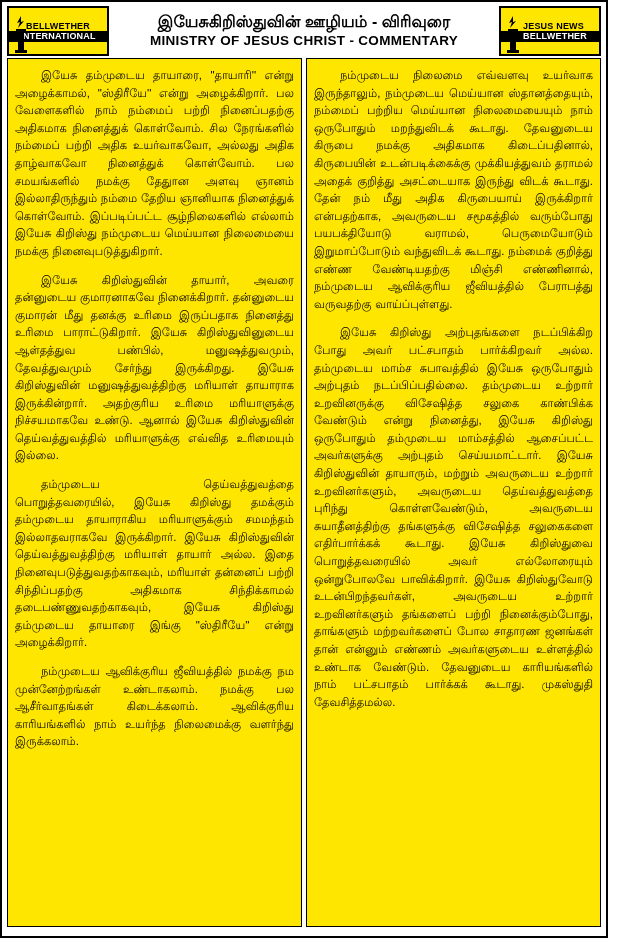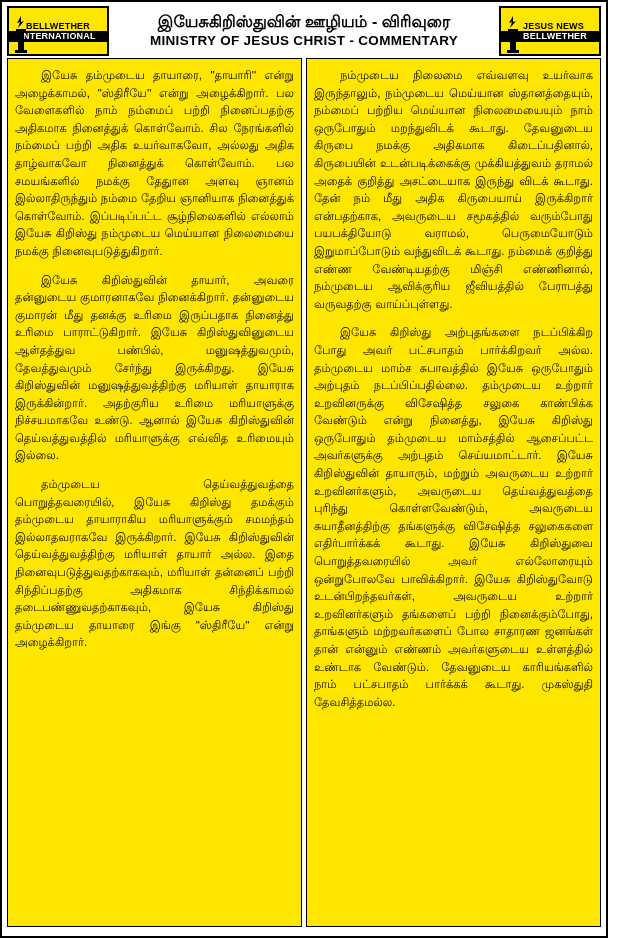--- a/index.html
+++ b/index.html
@@ -167,20 +167,21 @@
     </div>
 
   </div>
 
   <div class="body-area">
 
     <div class="column">
       <p class="para">இயேசு தம்முடைய தாயாரை, "தாயாரி'' என்று அழைக்காமல், "ஸ்திரீயே'' என்று அழைக்கிறார். பல வேளைகளில் நாம் நம்மைப் பற்றி நினைப்பதற்கு அதிகமாக நினைத்துக் கொள்வோம். சில நேரங்களில் நம்மைப் பற்றி அதிக உயர்வாகவோ, அல்லது அதிக தாழ்வாகவோ நினைத்துக் கொள்வோம். பல சமயங்களில் நமக்கு தேதுான அளவு ஞானம் இல்லாதிருந்தும் நம்மை தேறிய ஞானியாக நினைத்துக் கொள்வோம். இப்படிப்பட்ட சூழ்நிலைகளில் எல்லாம் இயேசு கிறிஸ்து நம்முடைய மெய்யான நிலைமையை நமக்கு நினைவுபடுத்துகிறார்.</p>
       <p class="para">இயேசு கிறிஸ்துவின் தாயார், அவரை தன்னுடைய குமாரனாகவே நினைக்கிறார். தன்னுடைய குமாரன் மீது தனக்கு உரிமை இருப்பதாக நினைத்து உரிமை பாராட்டுகிறார். இயேசு கிறிஸ்துவினுடைய ஆள்தத்துவ பண்பில், மனுஷத்துவமும், தேவத்துவமும் சேர்ந்து இருக்கிறது. இயேசு கிறிஸ்துவின் மனுஷத்துவத்திற்கு மரியாள் தாயாராக இருக்கின்றார். அதற்குரிய உரிமை மரியாளுக்கு நிச்சயமாகவே உண்டு. ஆனால் இயேசு கிறிஸ்துவின் தெய்வத்துவத்தில் மரியாளுக்கு எவ்வித உரிமையும் இல்லை.</p>
       <p class="para">தம்முடைய தெய்வத்துவத்தை பொறுத்தவரையில், இயேசு கிறிஸ்து தமக்கும் தம்முடைய தாயாராகிய மரியாளுக்கும் சமமந்தம் இல்லாதவராகவே இருக்கிறார். இயேசு கிறிஸ்துவின் தெய்வத்துவத்திற்கு மரியாள் தாயார் அல்ல. இதை நினைவுபடுத்துவதற்காகவும், மரியாள் தன்னைப் பற்றி சிந்திப்பதற்கு அதிகமாக சிந்திக்காமல் தடைபண்ணுவதற்காகவும், இயேசு கிறிஸ்து தம்முடைய தாயாரை இங்கு "ஸ்திரீயே'' என்று அழைக்கிறார்.</p>
+      <p class="para">நம்முடைய ஆவிக்குரிய ஜீவியத்தில் நமக்கு நம முன்னேற்றங்கள் உண்டாகலாம். நமக்கு பல ஆசீர்வாதங்கள் கிடைக்கலாம். ஆவிக்குரிய காரியங்களில் நாம் உயர்ந்த நிலைமைக்கு வளர்ந்து இருக்கலாம்.</p>
     </div>
 
     <div class="column">
       <p class="para">நம்முடைய நிலைமை எவ்வளவு உயர்வாக இருந்தாலும், நம்முடைய மெய்யான ஸ்தானத்தையும், நம்மைப் பற்றிய மெய்யான நிலைமையையும் நாம் ஒருபோதும் மறந்துவிடக் கூடாது. தேவனுடைய கிருபை நமக்கு அதிகமாக கிடைப்பதினால், கிருபையின் உடன்படிக்கைக்கு முக்கியத்துவம் தராமல் அதைக் குறித்து அசட்டையாக இருந்து விடக் கூடாது. தேன் நம் மீது அதிக கிருபையாய் இருக்கிறார் என்பதற்காக, அவருடைய சமூகத்தில் வரும்போது பயபக்தியோடு வராமல், பெருமையோடும் இறுமாப்போடும் வந்துவிடக் கூடாது. நம்மைக் குறித்து எண்ண வேண்டியதற்கு மிஞ்சி எண்ணினால், நம்முடைய ஆவிக்குரிய ஜீவியத்தில் பேராபத்து வருவதற்கு வாய்ப்புள்ளது.</p>
       <p class="para">இயேசு கிறிஸ்து அற்புதங்களை நடப்பிக்கிற போது அவர் பட்சபாதம் பார்க்கிறவர் அல்ல. தம்முடைய மாம்ச சுபாவத்தில் இயேசு ஒருபோதும் அற்புதம் நடப்பிப்பதில்லை. தம்முடைய உற்றார் உறவினருக்கு விசேஷித்த சலுகை காண்பிக்க வேண்டும் என்று நினைத்து, இயேசு கிறிஸ்து ஒருபோதும் தம்முடைய மாம்சத்தில் ஆசைப்பட்ட அவர்களுக்கு அற்புதம் செய்யமாட்டார். இயேசு கிறிஸ்துவின் தாயாரும், மற்றும் அவருடைய உற்றார் உறவினர்களும், அவருடைய தெய்வத்துவத்தை புரிந்து கொள்ளவேண்டும், அவருடைய சுயாதீனத்திற்கு தங்களுக்கு விசேஷித்த சலுகைகளை எதிர்பார்க்கக் கூடாது. இயேசு கிறிஸ்துவை பொறுத்தவரையில் அவர் எல்லோரையும் ஒன்றுபோலவே பாவிக்கிறார். இயேசு கிறிஸ்துவோடு உடன்பிறந்தவர்கள், அவருடைய உற்றார் உறவினர்களும் தங்களைப் பற்றி நினைக்கும்போது, தாங்களும் மற்றவர்களைப் போல சாதாரண ஜனங்கள் தான் என்னும் எண்ணம் அவர்களுடைய உள்ளத்தில் உண்டாக வேண்டும். தேவனுடைய காரியங்களில் நாம் பட்சபாதம் பார்க்கக் கூடாது. முகஸ்துதி தேவசித்தமல்ல.</p>
     </div>
 
   </div>
 
 </div>

